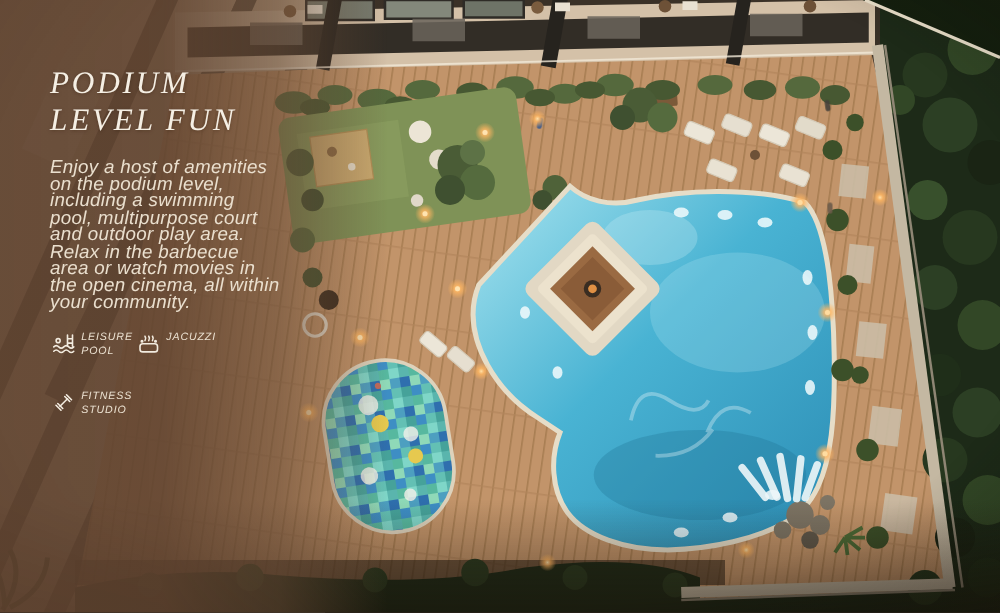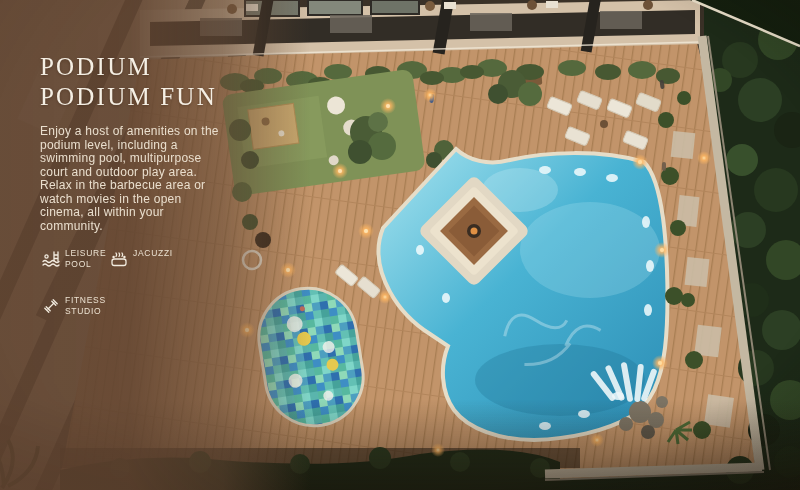--- a/index.html
+++ b/index.html
@@ -1,36 +1,37 @@
 <!DOCTYPE html>
 <html style="--overlay-brown: rgba(94,66,47,0.9); --title-text: #f5efe4; --body-text: #eadfce; --pool-water: #49b3d3; --pool-water-light: #a8e4ef; --deck-wood: #c2946a; --stone-rim: #e2d8c4; --foliage-dark: #27381f; --foliage-light: #55693d; --mosaic-teal: #5ab5ad; --mosaic-blue: #3e8ec4; --light-glow: #ffc069;"><head>
 <meta charset="utf-8">
 <style>
   html,body { margin:0; padding:0; background:#1a140e; }
   .stage {
     position:relative; width:800px; height:490px; overflow:hidden;
     font-family:"Liberation Sans", sans-serif;
     background:#3a3127;
+    font-style:italic;
   }
   svg.scene { position:absolute; inset:0; display:block; }
   .overlay {
     position:absolute; top:0; left:0; bottom:0; width:310px;
     background:linear-gradient(90deg,
       var(--overlay-brown, rgba(94,66,47,.9)) 0%,
       rgba(94,66,47,.88) 42%,
       rgba(99,71,51,.6) 72%,
       rgba(99,71,51,0) 100%);
     pointer-events:none;
   }
   .content { position:absolute; left:40px; top:52px; width:220px; color:#f4ede2; }
   .title { font-family:"Liberation Serif", serif; font-weight:400;
     font-size:25px; line-height:30px; letter-spacing:2.2px; margin:0 0 13px;
     color:var(--title-text,#f5efe4); text-shadow:0 1px 3px rgba(40,20,5,.35); }
   .title div { white-space:nowrap; }
-  .desc { font-size:12px; line-height:13.5px; letter-spacing:.25px; width:185px;
+  .desc { font-size:15px; line-height:13.5px; letter-spacing:.25px; width:185px;
     color:var(--body-text,#eadfce); }
   .amenities { margin-top:15px; display:grid; grid-template-columns:68px 68px;
     row-gap:4px; }
   .amenity { display:flex; flex-direction:row; gap:3px; min-height:43px; }
   .aicon { width:22px; height:22px; color:#f2ebdf; }
   .aicon svg { width:22px; height:22px; display:block; }
   .alabel { font-size:8.5px; line-height:11px; letter-spacing:.7px;
     color:#ece2d2; max-width:60px; text-transform:uppercase; }
 </style>
 </head>
@@ -373,21 +374,21 @@
 
     <rect x="0" y="400" width="800" height="90" fill="url(#botShade)"></rect>
     <rect x="0" y="0" width="800" height="490" fill="url(#vig)"></rect>
   </svg>
 
   <div class="overlay"></div>
 
   <div class="content">
     <h1 class="title">
       <div>PODIUM</div>
-      <div>PODIUM FUN</div>
+      <div>LEVEL FUN</div>
     </h1>
     <p class="desc">Enjoy a host of amenities on the podium level, including a swimming pool, multipurpose court and outdoor play area. Relax in the barbecue area or watch movies in the open cinema, all within your community.</p>
 
     <div class="amenities">
 
       <div class="amenity">
         <span class="aicon">
           <svg viewBox="0 0 22 22" fill="none" stroke="currentColor" stroke-width="1.3" stroke-linecap="round" stroke-linejoin="round">
             <path d="M14 4 v9 M18 4 v9 M14 7 h4 M14 10.5 h4"></path>
             <circle cx="6.5" cy="8.5" r="1.6"></circle>

